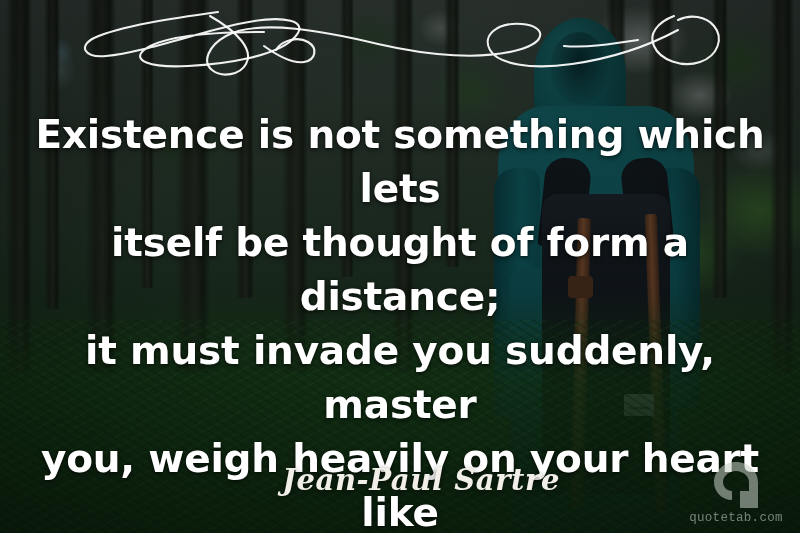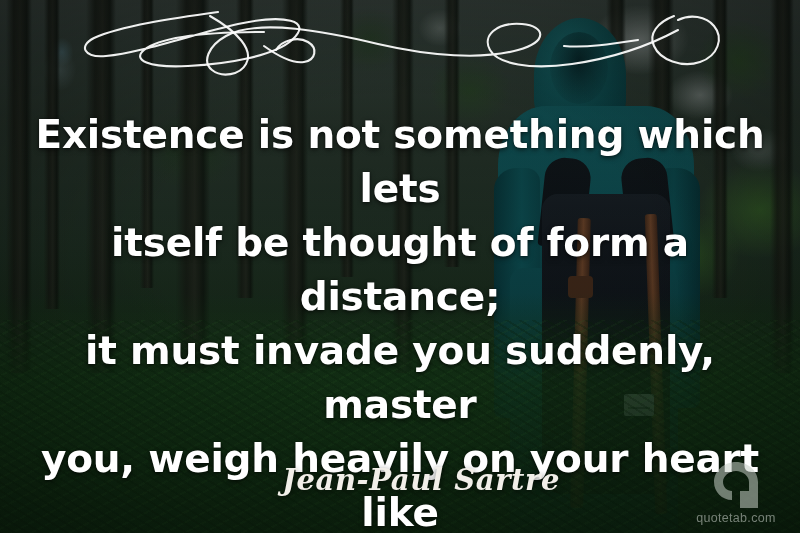--- a/index.html
+++ b/index.html
@@ -195,21 +195,21 @@
   .watermark {
     position: absolute;
     right: 12px; bottom: 8px;
     width: 104px;
     text-align: center;
     opacity: .55;
   }
   .wm-logo { display: block; margin: 0 auto 2px; }
   .wm-text {
     display: block;
-    font-family: Liberation Sans, sans-serif;
+    font-family: Liberation Mono, monospace;
     font-size: 12.5px;
     letter-spacing: .3px;
     color: #cfd6cf;
   }
 </style>
 </head>
 <body>
 
 <div id="quote-card">
 

